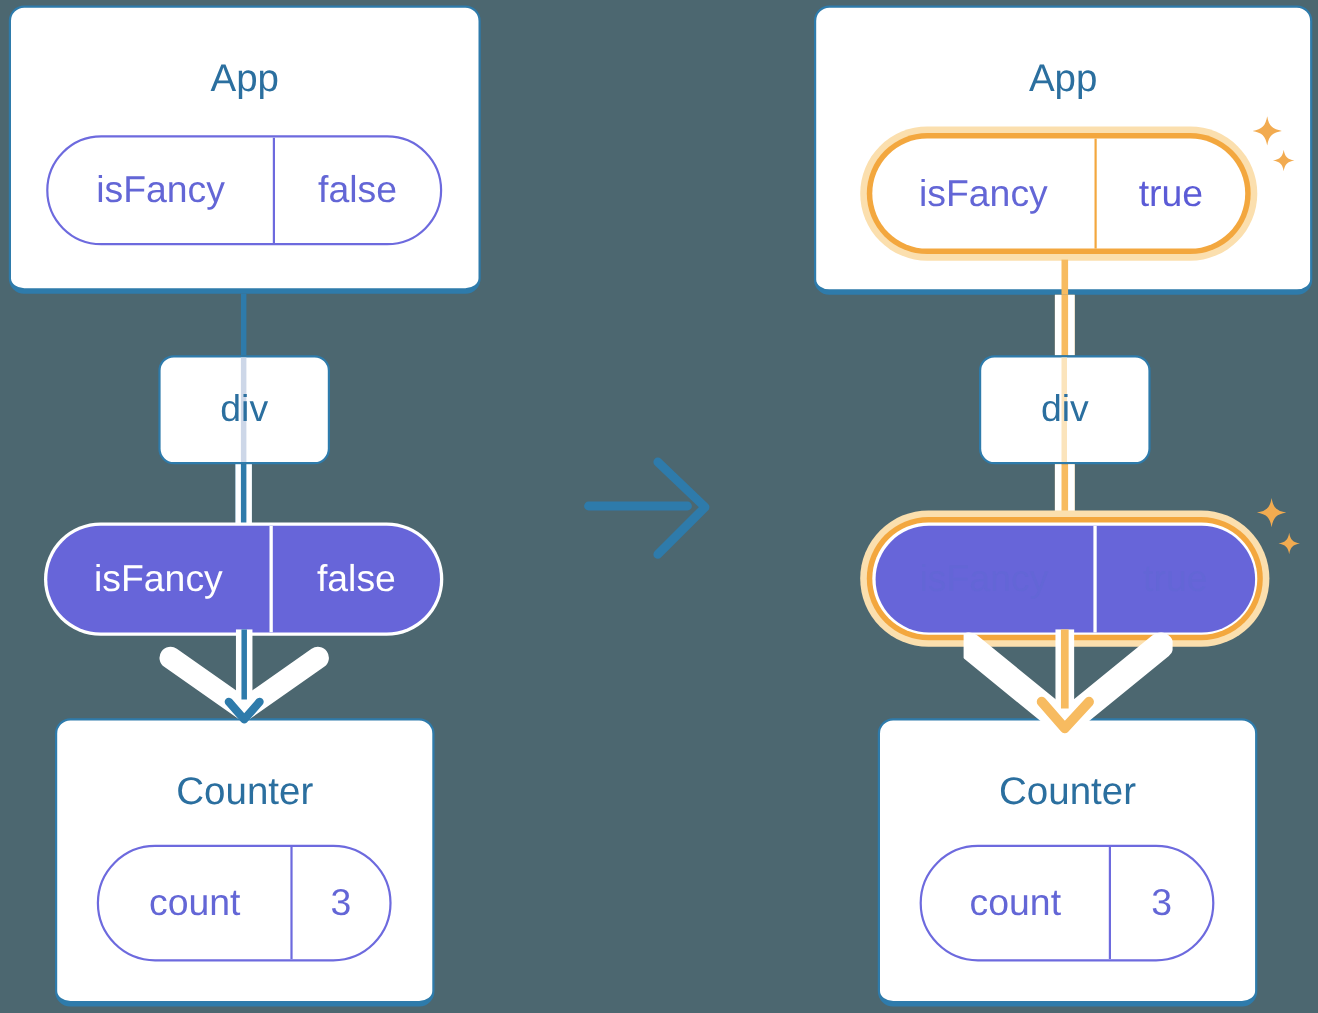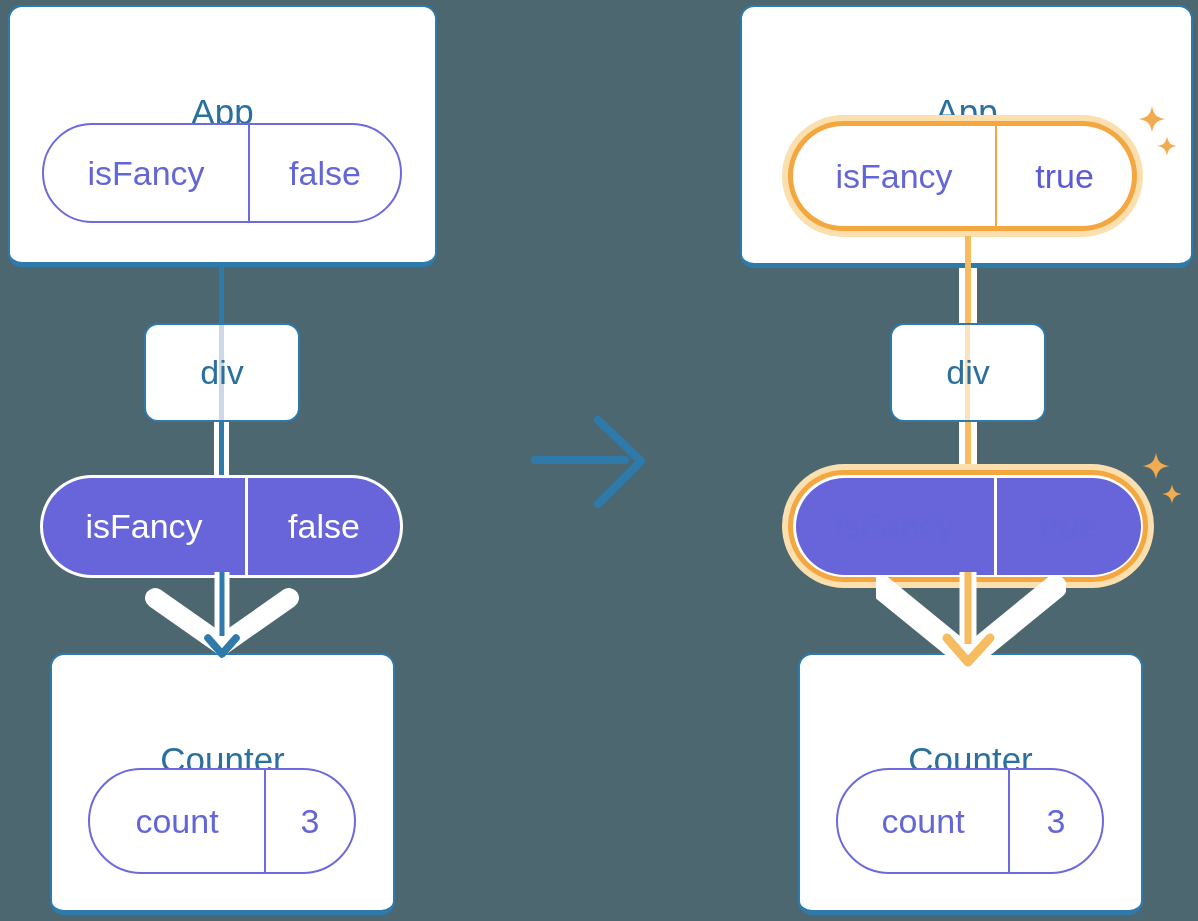--- a/index.html
+++ b/index.html
@@ -7,21 +7,21 @@
     position:relative;width:1198px;height:921px;overflow:hidden;
     background:#4c6770;
     font-family:"Liberation Sans","DejaVu Sans",sans-serif;
   }
   .card{
     position:absolute;background:#ffffff;border:2px solid #2e7bab;
     border-bottom-width:5px;border-radius:14px;box-sizing:border-box;z-index:1;
   }
   .title{
     position:absolute;text-align:center;font-size:35px;font-weight:500;
-    color:#2b6f9f;line-height:44px;z-index:3;margin-top:40px;
+    color:#2b6f9f;line-height:44px;z-index:3;
   }
   .pill{
     position:absolute;display:flex;align-items:stretch;box-sizing:border-box;
     border-radius:999px;z-index:3;overflow:hidden;
   }
   .pill .cell{
     display:flex;align-items:center;justify-content:center;
     font-size:34px;box-sizing:border-box;
   }
   .pill.light{background:#fff;border:2.5px solid #6d6ade;color:#6366d6;}

